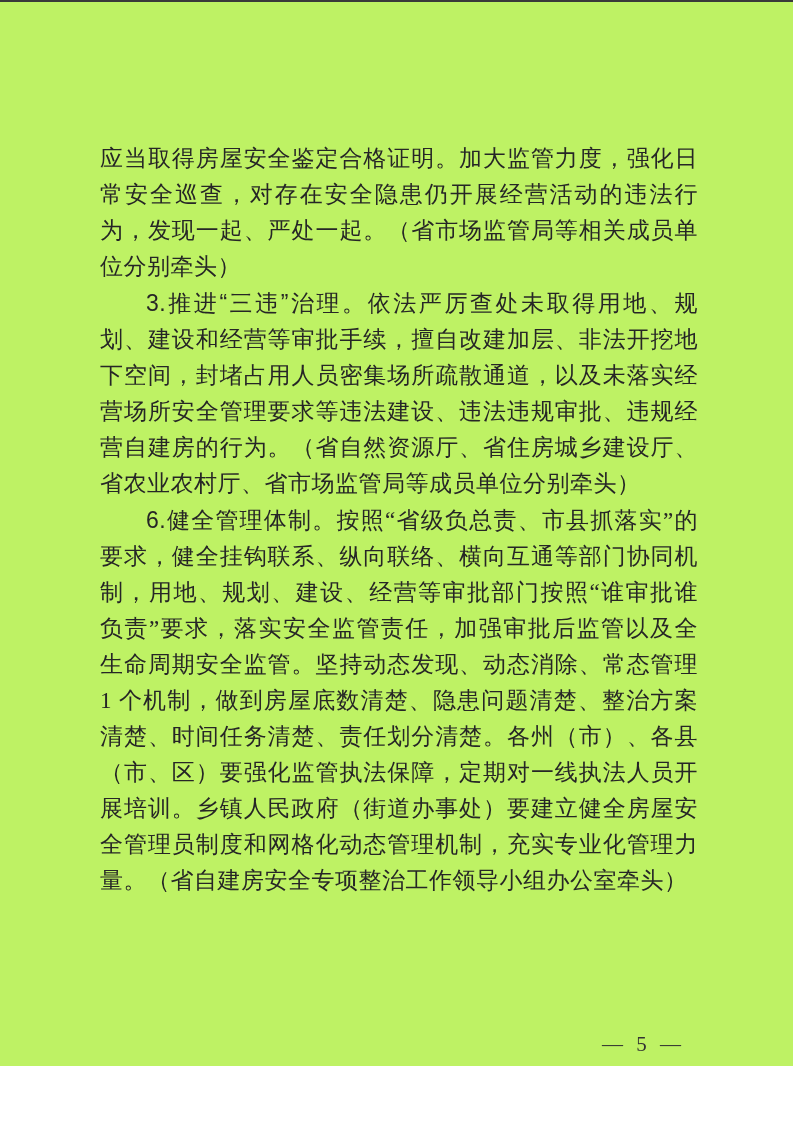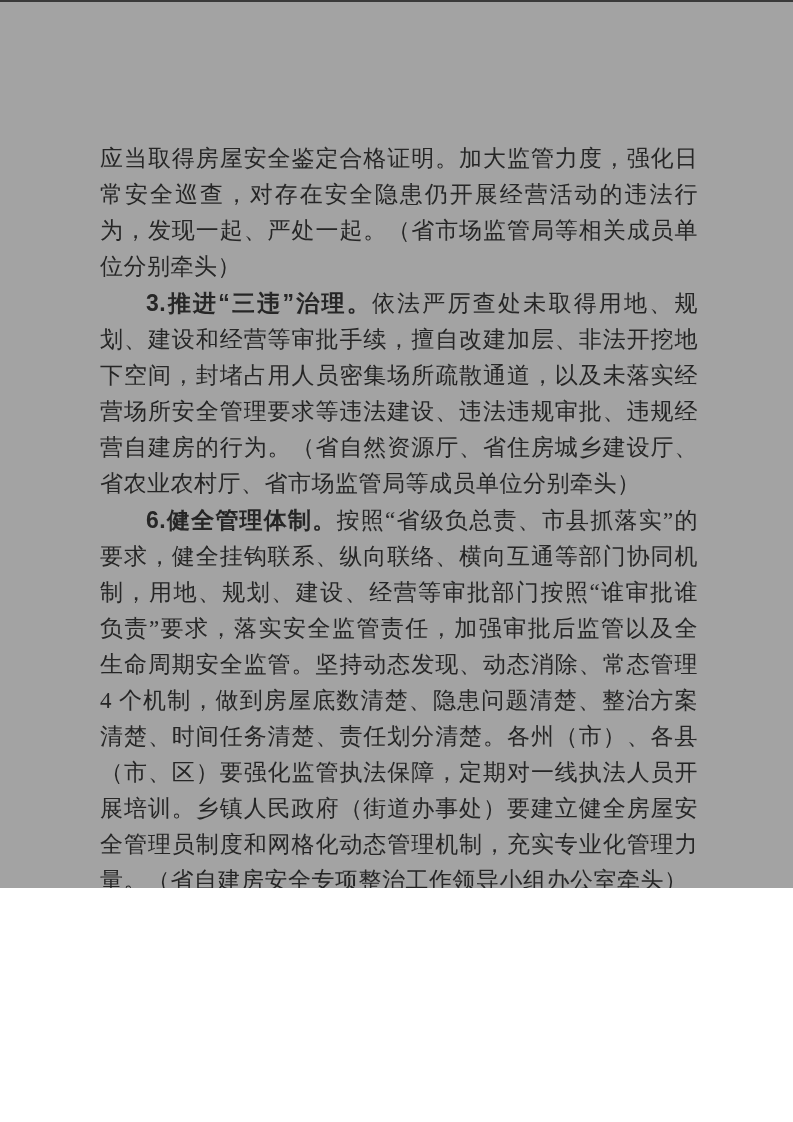--- a/index.html
+++ b/index.html
@@ -3,22 +3,22 @@
 <meta charset="utf-8">
 <style>
   html, body {
     margin: 0;
     padding: 0;
     background: #ffffff;
   }
   .page {
     position: relative;
     width: 793px;
-    height: 888px;
-    background: #a3a3a3;
+    height: 1066px;
+    background: #bef264;
     overflow: hidden;
     font-family: "Liberation Serif", "DejaVu Serif", serif;
     color: #262626;
   }
   
   .scan-edge {
     position: absolute;
     top: 0; left: 0;
     width: 100%;
     height: 2px;
@@ -35,21 +35,21 @@
     text-align-last: left;
     letter-spacing: 0.5px;
   }
   .para {
     margin: 0;
   }
   .para.indent {
     text-indent: 2em;
   }
   .lead {
-    font-weight: 700;
+    font-weight: 400;
     font-family: "Liberation Sans", "DejaVu Sans", sans-serif;
   }
   .page-number {
     position: absolute;
     right: 108px;
     top: 1032px;
     font-size: 21px;
     letter-spacing: 4px;
     color: #333333;
     white-space: nowrap;
@@ -60,18 +60,18 @@
 
 <div class="page">
   <div class="scan-edge"></div>
 
   <div class="content">
     <p class="para"><span class="lead"></span><span>应当取得房屋安全鉴定合格证明。加大监管力度，强化日常安全巡查，对存在安全隐患仍开展经营活动的违法行为，发现一起、严处一起。（省市场监管局等相关成员单位分别牵头）</span></p>
 
     <p class="para indent"><span class="lead">3.推进“三违”治理。</span><span>依法严厉查处未取得用地、规划、建设和经营等审批手续，擅自改建加层、非法开挖地下空间，封堵占用人员密集场所疏散通道，以及未落实经营场所安全管理要求等违法建设、违法违规审批、违规经营自建房的行为。（省自然资源厅、省住房城乡建设厅、省农业农村厅、省市场监管局等成员单位分别牵头）</span></p>
 
 
-    <p class="para indent"><span class="lead">6.健全管理体制。</span><span>按照“省级负总责、市县抓落实”的要求，健全挂钩联系、纵向联络、横向互通等部门协同机制，用地、规划、建设、经营等审批部门按照“谁审批谁负责”要求，落实安全监管责任，加强审批后监管以及全生命周期安全监管。坚持动态发现、动态消除、常态管理 4 个机制，做到房屋底数清楚、隐患问题清楚、整治方案清楚、时间任务清楚、责任划分清楚。各州（市）、各县（市、区）要强化监管执法保障，定期对一线执法人员开展培训。乡镇人民政府（街道办事处）要建立健全房屋安全管理员制度和网格化动态管理机制，充实专业化管理力量。（省自建房安全专项整治工作领导小组办公室牵头）</span></p>
+    <p class="para indent"><span class="lead">6.健全管理体制。</span><span>按照“省级负总责、市县抓落实”的要求，健全挂钩联系、纵向联络、横向互通等部门协同机制，用地、规划、建设、经营等审批部门按照“谁审批谁负责”要求，落实安全监管责任，加强审批后监管以及全生命周期安全监管。坚持动态发现、动态消除、常态管理 1 个机制，做到房屋底数清楚、隐患问题清楚、整治方案清楚、时间任务清楚、责任划分清楚。各州（市）、各县（市、区）要强化监管执法保障，定期对一线执法人员开展培训。乡镇人民政府（街道办事处）要建立健全房屋安全管理员制度和网格化动态管理机制，充实专业化管理力量。（省自建房安全专项整治工作领导小组办公室牵头）</span></p>
 
   </div>
 
   <div class="page-number">— 5 —</div>
 </div>
 
 </body></html>

